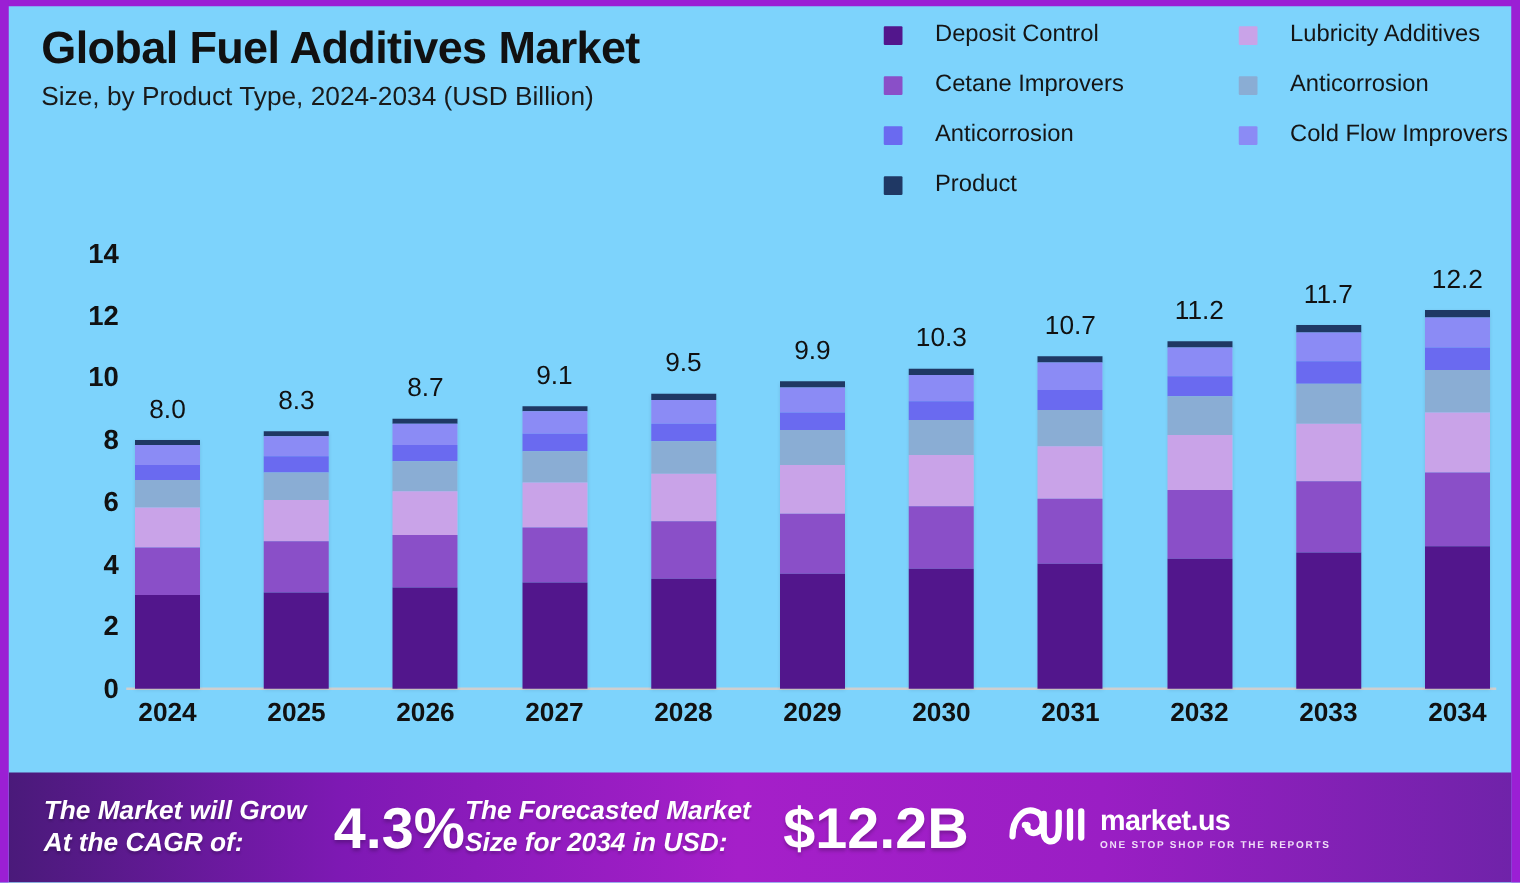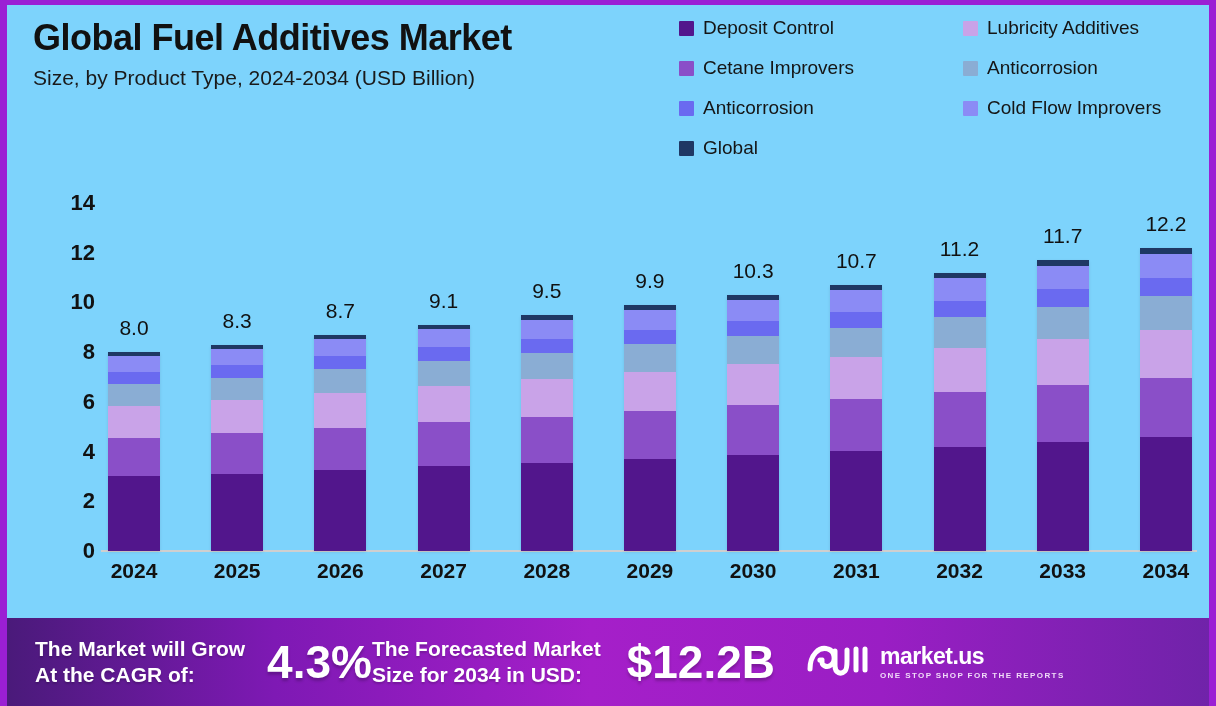--- a/index.html
+++ b/index.html
@@ -30,21 +30,21 @@
     margin-top:9px;font-size:21px;color:#1a1a1a;
     font-weight:400;white-space:nowrap;
   }
 
   
   #legend{
     position:absolute;left:672px;top:12px;width:536px;
     display:grid;grid-template-columns:284px 252px;
     row-gap:18px;column-gap:0px;
   }
-  .legend-item{display:flex;align-items:center;gap:9px;}
+  .legend-item{display:flex;align-items:center;gap:26px;margin-left:28px;}
   .legend-swatch{
     width:15px;height:15px;flex:0 0 15px;border-radius:1px;
   }
   .legend-label{
     font-size:19px;color:#151515;white-space:nowrap;
   }
 
   
   #plot{
     position:absolute;left:26px;top:198px;
@@ -92,21 +92,21 @@
 
   
   #banner{
     position:absolute;left:0;bottom:0;width:1216px;height:88px;
     background:linear-gradient(90deg,#4A1A7A 0%,#7E19B4 22%,#A51FC9 48%,#9A1EC4 72%,#6E23A8 100%);
     display:flex;align-items:center;color:#ffffff;
     box-sizing:border-box;padding:0 18px 0 28px;
   }
   .b-text{
     font-size:21px;font-weight:bold;line-height:1.22;
-    white-space:nowrap;text-shadow:0 2px 2px rgba(0,0,0,0.18);
+    white-space:nowrap;text-shadow:0 2px 2px rgba(0,0,0,0.18);font-style:italic;
   }
   .b-big{
     font-size:46px;font-weight:bold;white-space:nowrap;
     text-shadow:0 3px 3px rgba(0,0,0,0.22);
   }
   #cagr-block{margin-left:0px;}
   #cagr-value{margin-left:22px;}
   #forecast-block{}
   #forecast-value{margin-left:26px;}
   #logo{display:flex;align-items:center;gap:11px;margin-left:30px;}
@@ -150,21 +150,21 @@
       <div class="legend-item">
         <span class="legend-swatch" style="background: rgb(106, 106, 240);"></span>
         <span class="legend-label">Anticorrosion</span>
       </div>
       <div class="legend-item">
         <span class="legend-swatch" style="background: rgb(139, 139, 245);"></span>
         <span class="legend-label">Cold Flow Improvers</span>
       </div>
       <div class="legend-item">
         <span class="legend-swatch" style="background: rgb(31, 56, 100);"></span>
-        <span class="legend-label">Global</span>
+        <span class="legend-label">Product</span>
       </div>
     </div>
 
   <div id="plot">
     <div id="yaxis">
         <div class="ytick" style="top: 348px;">0</div>
         <div class="ytick" style="top: 298.286px;">2</div>
         <div class="ytick" style="top: 248.571px;">4</div>
         <div class="ytick" style="top: 198.857px;">6</div>
         <div class="ytick" style="top: 149.143px;">8</div>

